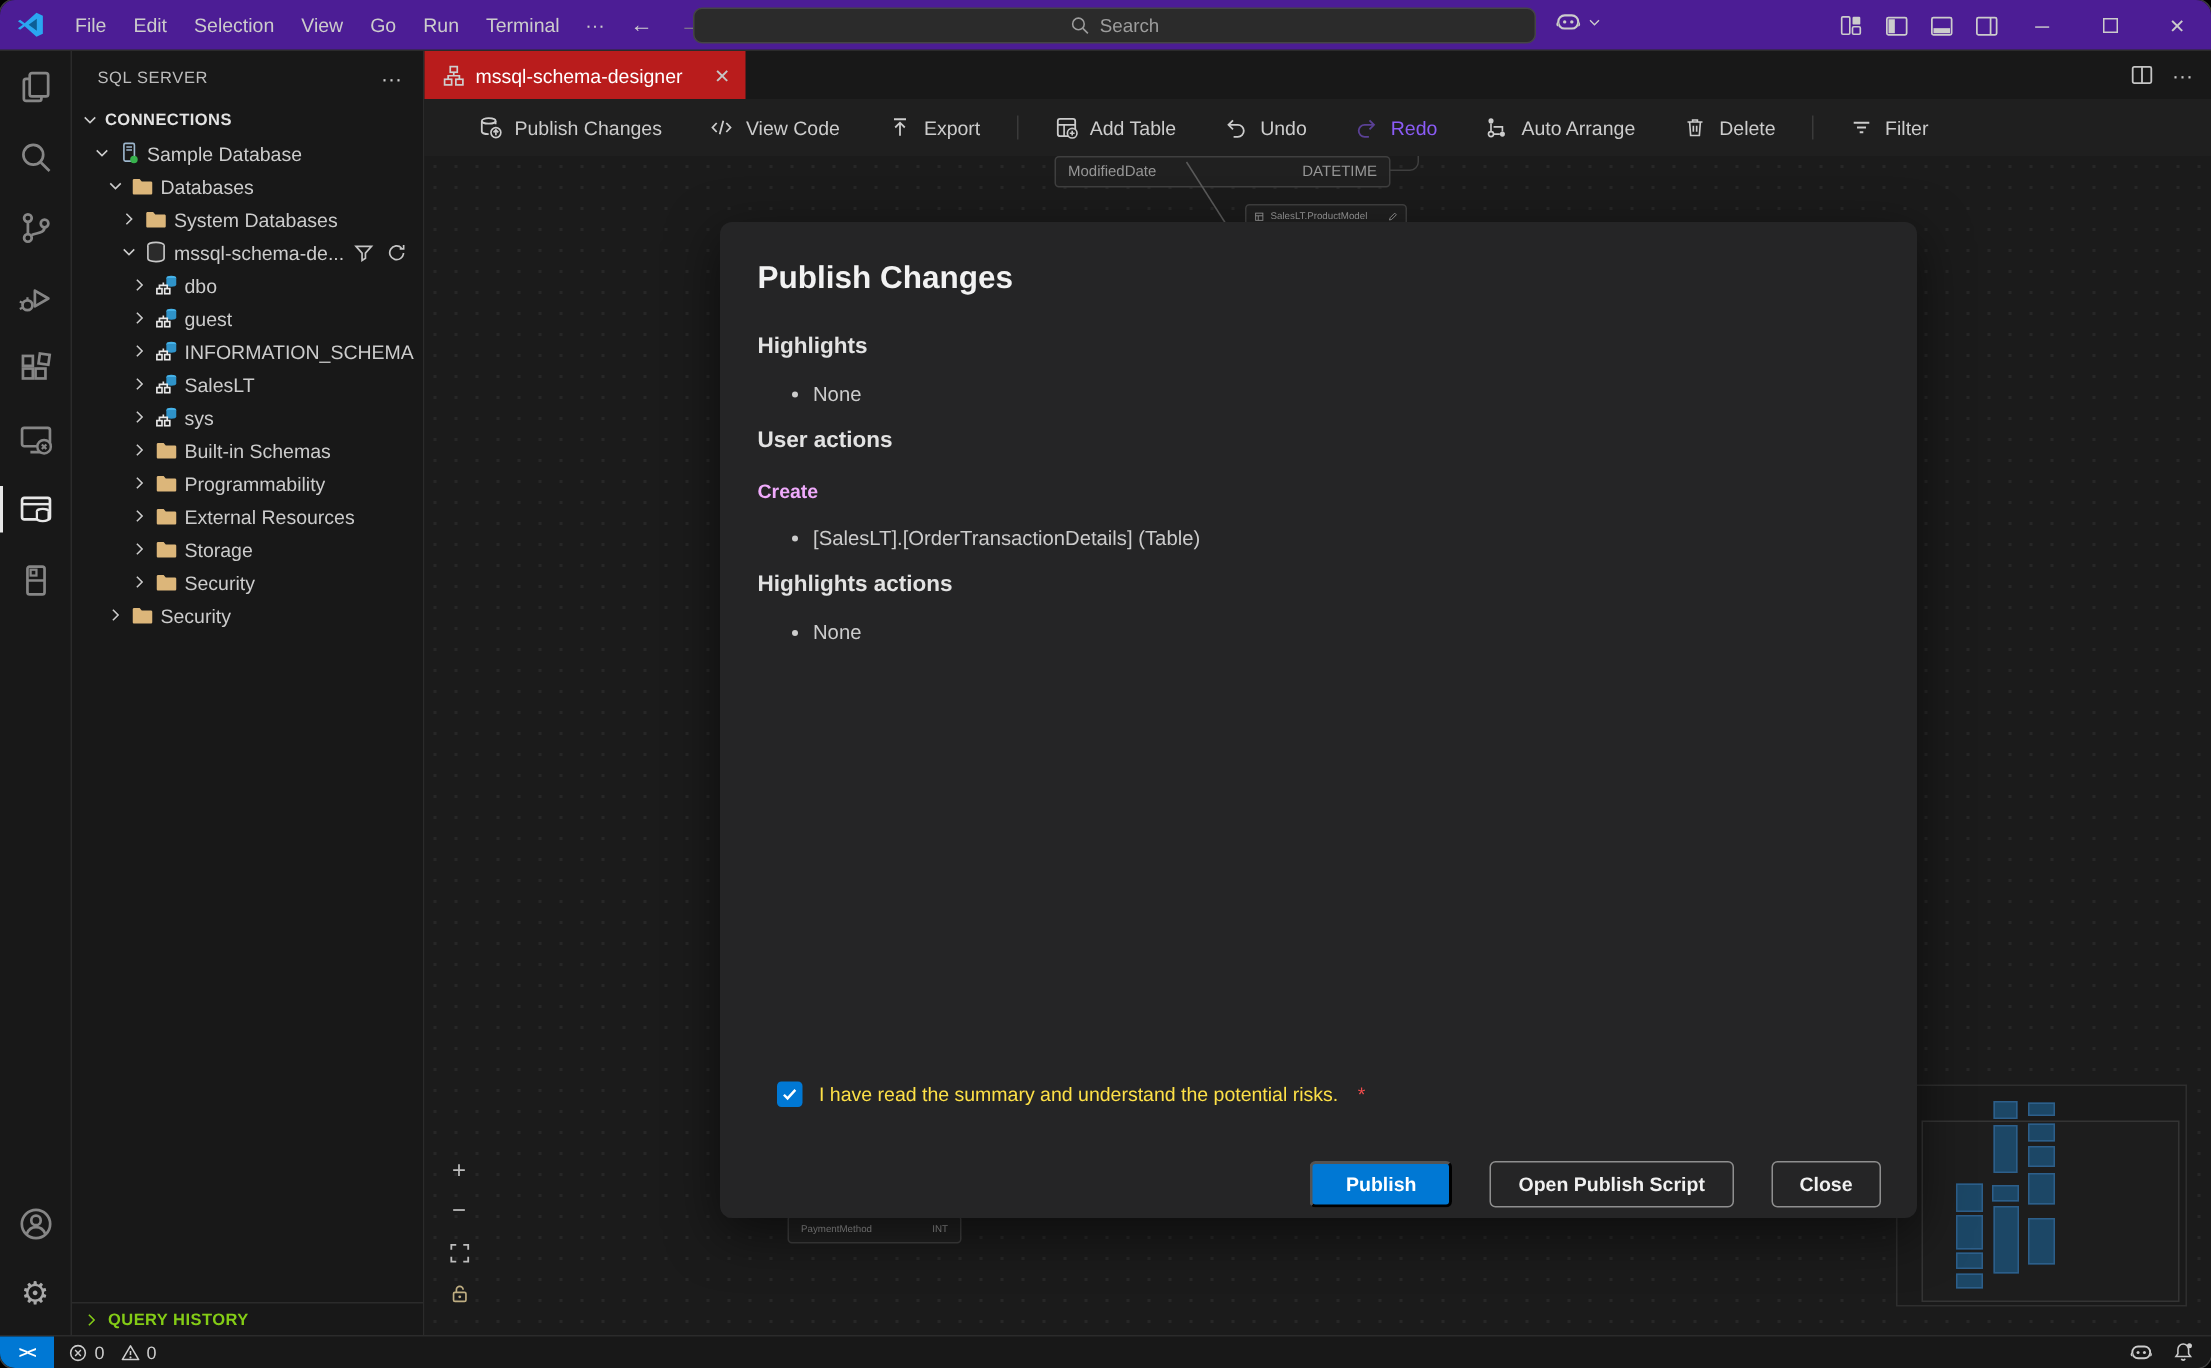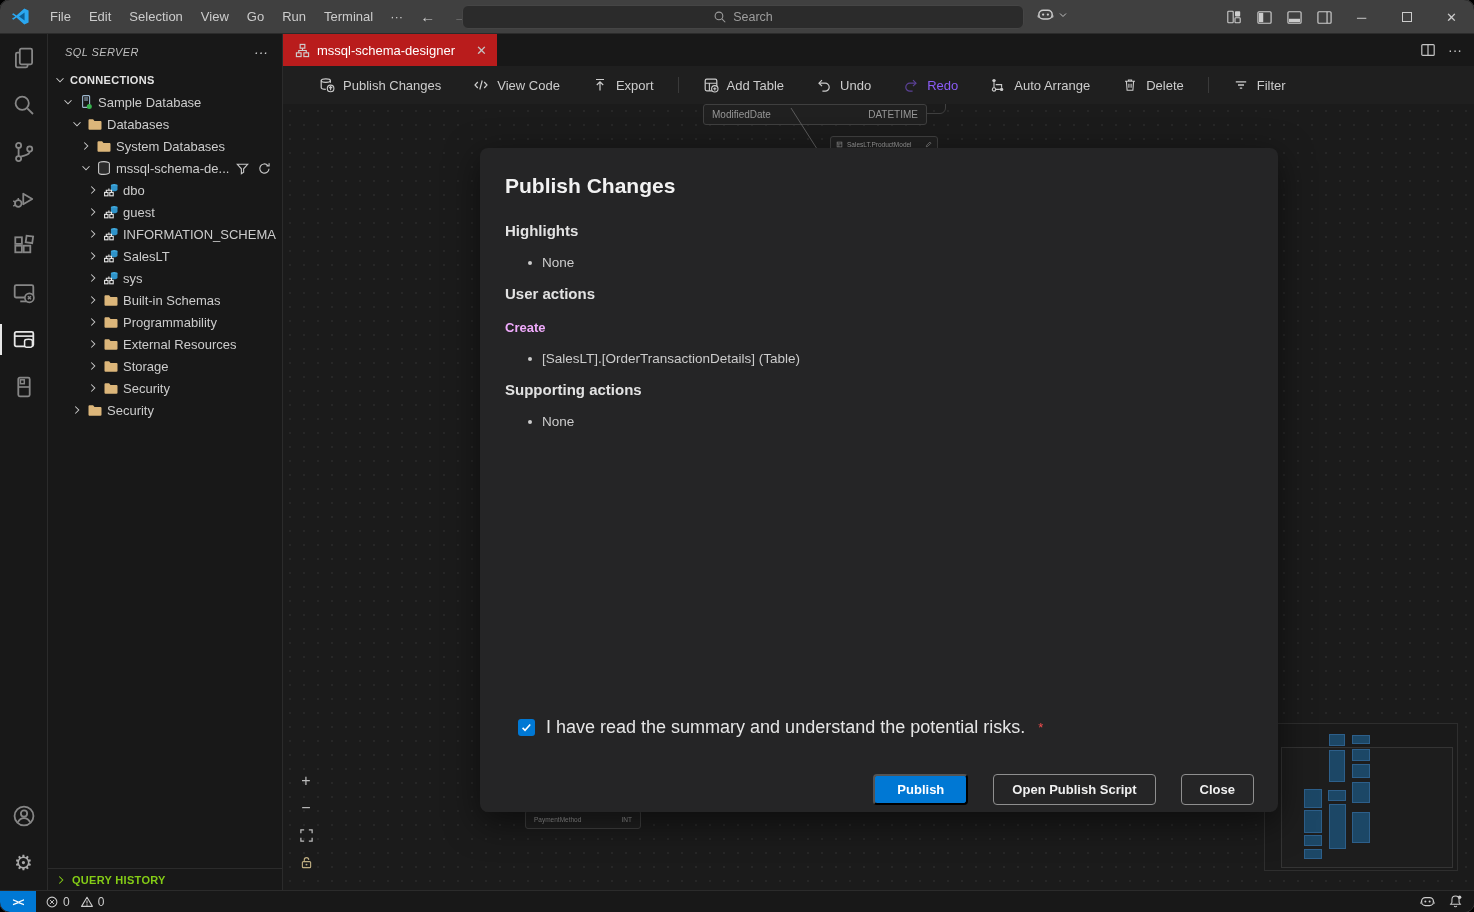--- a/index.html
+++ b/index.html
@@ -1,21 +1,21 @@
 <!DOCTYPE html>
 <html><head>
 <meta charset="utf-8">
 <style>
   * { margin:0; padding:0; box-sizing:border-box; }
   html,body { background:#000; font-family:"Liberation Sans", sans-serif; }
   .window { position:relative; width:1474px; height:912px; background:#1f1f1f;
     border-radius:10px; overflow:hidden; outline:1px solid #3c3c3c; }
 
   
-  .titlebar { position:absolute; top:0; left:0; right:0; height:34px; background:#404040;
+  .titlebar { position:absolute; top:0; left:0; right:0; height:34px; background:#4c1d95;
     display:flex; align-items:center; border-bottom:1px solid #2b2b2b; z-index:40; }
   .vslogo { width:22px; height:22px; margin:0 10px 0 9px; display:flex; align-items:center; justify-content:center; }
   .menu-item { color:#cccccc; font-size:13px; padding:0 9px; height:24px; line-height:24px; border-radius:5px; cursor:default; }
   .menu-overflow { color:#cccccc; font-size:13px; padding:0 8px; }
   .nav-arrow { color:#cfcfcf; font-size:15px; padding:0 9px; }
   .nav-arrow.fwd { color:#8a8a8a; }
   .searchbox { position:absolute; left:462px; top:5px; width:562px; height:24px; background:#2b2b2b;
     border:1px solid #454545; border-radius:6px; display:flex; align-items:center; justify-content:center;
     gap:6px; color:#9d9d9d; font-size:12.5px; }
   .copilot-wrap { position:absolute; left:1036px; top:5px; display:flex; align-items:center; gap:2px; color:#cccccc; }
@@ -28,21 +28,21 @@
   .main { position:absolute; top:34px; bottom:22px; left:0; right:0; display:flex; }
   .activitybar { width:48px; background:#181818; border-right:1px solid #2b2b2b; display:flex; flex-direction:column; align-items:center; }
   .act-item { width:48px; height:47px; display:flex; align-items:center; justify-content:center; color:#868686; position:relative; }
   .act-item.active { color:#e7e7e7; }
   .act-item.active::before { content:""; position:absolute; left:0; top:8px; bottom:8px; width:2px; background:#e7e7e7; }
   .act-bottom { margin-top:auto; display:flex; flex-direction:column; align-items:center; padding-bottom:4px; }
   .gear-glyph { font-size:21px; color:#a9a9a9; }
 
   
   .sidebar { width:235px; background:#181818; border-right:1px solid #2b2b2b; position:relative; }
-  .sb-header { height:35px; display:flex; align-items:center; padding:0 14px 0 17px;font-style:italic; }
+  .sb-header { height:35px; display:flex; align-items:center; padding:0 14px 0 17px; }
   .sb-title { font-size:11px; color:#bdbdbd; letter-spacing:.4px; }
   .sb-more { margin-left:auto; color:#cccccc; font-size:14px; }
   .tree { position:absolute; top:35px; left:0; right:0; bottom:22px; overflow:hidden; }
   .trow { height:22px; display:flex; align-items:center; color:#cccccc; font-size:13px; cursor:pointer; }
   .trow .twisty { width:16px; display:flex; justify-content:center; color:#cccccc; flex:0 0 16px; }
   .trow .ticon { width:20px; display:flex; justify-content:center; flex:0 0 20px; }
   .trow .tlabel { margin-left:2px; white-space:nowrap; overflow:hidden; }
   .trow.section .tlabel { font-weight:700; font-size:11px; color:#e3e3e3; letter-spacing:.3px; }
   .lvl0{padding-left:4px}.lvl1{padding-left:12px}.lvl2{padding-left:21px}.lvl3{padding-left:30px}.lvl4{padding-left:37px}
   .chev { transform:rotate(0deg); }
@@ -84,21 +84,21 @@
   
   .dialog { position:absolute; left:197px; top:44px; width:798px; height:664px; background:#252526;
     border-radius:8px; box-shadow:0 10px 34px rgba(0,0,0,.55); z-index:20; }
   .dlg-title { margin:26px 0 0 25px; font-size:21px; font-weight:600; color:#f2f2f2; }
   .dlg-h2 { margin:24px 0 0 25px; font-size:15px; font-weight:700; color:#e2e2e2; }
   .dlg-h3 { margin:18px 0 0 25px; font-size:13px; font-weight:700; color:#f0abfc; }
   .dlg-li { margin:16px 0 0 48px; display:flex; align-items:center; gap:10px; font-size:13.5px; color:#cccccc; }
   .dlg-li .dot { width:4px; height:4px; border-radius:50%; background:#cccccc; flex:0 0 4px; }
   .dlg-check { position:absolute; left:38px; bottom:74px; display:flex; align-items:center; gap:11px; }
   .checkbox { width:17px; height:17px; border-radius:3px; background:#0078d4; display:flex; align-items:center; justify-content:center; }
-  .check-label { font-size:18px; color:#e5e5e5; }
+  .check-label { font-size:13px; color:#fde047; }
   .req { color:#f14c4c; font-size:13px; margin-left:2px; }
   .dlg-buttons { position:absolute; right:24px; bottom:7px; display:flex; gap:25px; }
   .btn { height:31px; border-radius:4px; font-size:13px; font-weight:700; display:flex; align-items:center; justify-content:center; padding:0 18px; }
   .btn.primary { background:#0078d4; color:#ffffff; min-width:95px; }
   .btn.secondary { background:transparent; border:1px solid #8f8f8f; color:#f0f0f0; }
 
   
   .statusbar { position:absolute; left:0; right:0; bottom:0; height:22px; background:#181818;
     border-top:1px solid #2b2b2b; display:flex; align-items:center; z-index:40; }
   .remote { width:36px; height:22px; background:#0078d4; color:#ffffff; display:flex; align-items:center; justify-content:center;
@@ -784,21 +784,21 @@
           <div class="dlg-li">
               <span class="dot"></span>
               <span>None</span>
             </div>
           <div class="dlg-h2" style="margin-top:15px">User actions</div>
           <div class="dlg-h3">Create</div>
           <div class="dlg-li">
               <span class="dot"></span>
               <span>[SalesLT].[OrderTransactionDetails] (Table)</span>
             </div>
-          <div class="dlg-h2" style="margin-top:15px">Supporting actions</div>
+          <div class="dlg-h2" style="margin-top:15px">Highlights actions</div>
           <div class="dlg-li">
               <span class="dot"></span>
               <span>None</span>
             </div>
 
           <div class="dlg-check">
             <span class="checkbox">
                 <svg class="ic" width="13" height="13">
                   <use href="#i-check"></use>
                 </svg>

